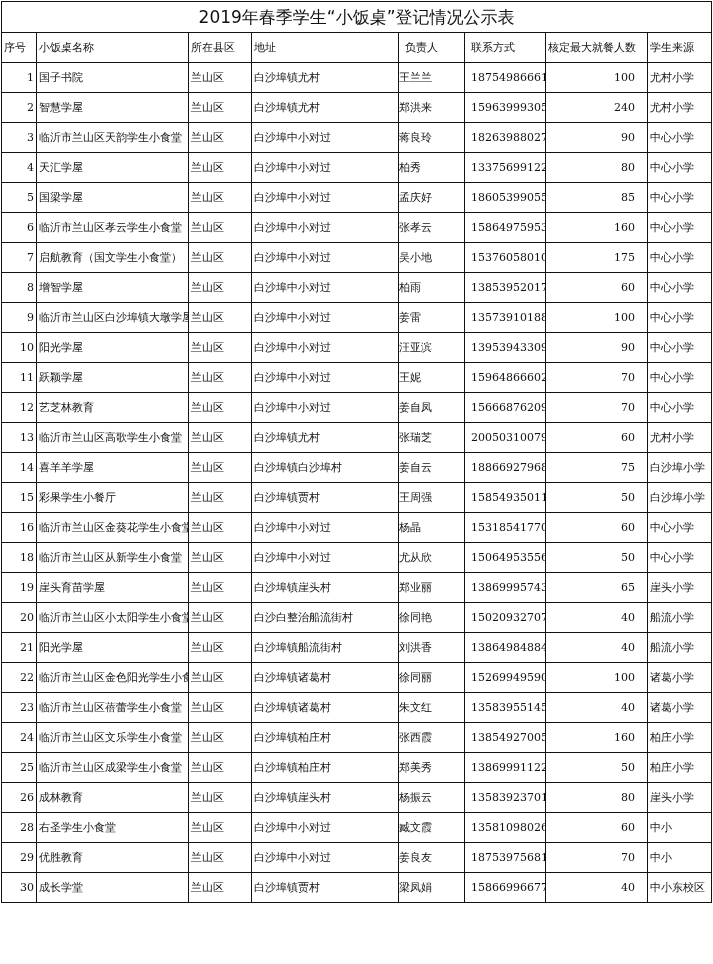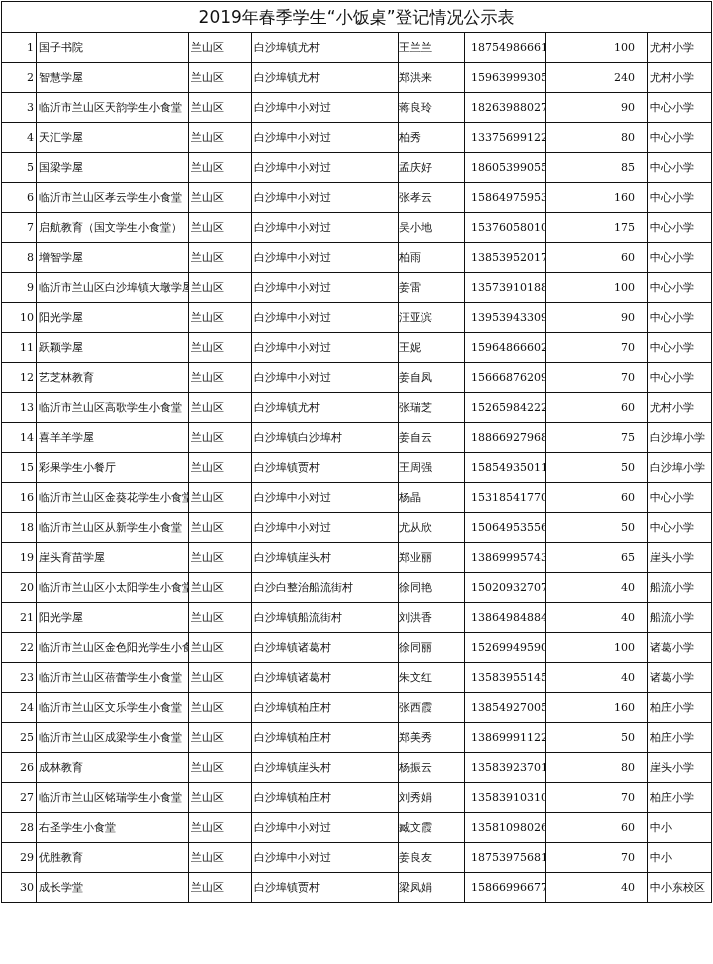--- a/index.html
+++ b/index.html
@@ -28,20 +28,30 @@
         <col class="c-addr">
       <col class="c-person">
         <col class="c-phone">
         <col class="c-cap">
         <col class="c-src">
     </colgroup>
     <thead>
       <tr>
         <td colspan="8" class="title-cell">2019年春季学生“小饭桌”登记情况公示表</td>
       </tr>
+      <tr>
+        <th>序号</th>
+        <th>小饭桌名称</th>
+        <th>所在县区</th>
+        <th>地址</th>
+        <th style="padding-left:6px">负责人</th>
+        <th style="padding-left:6px">联系方式</th>
+        <th>核定最大就餐人数</th>
+        <th>学生来源</th>
+      </tr>
     </thead>
     <tbody id="rows">
   <tr>
     <td class="seq">1</td>
     <td>国子书院</td>
     <td>兰山区</td>
     <td>白沙埠镇尤村</td>
     <td class="person">王兰兰</td>
     <td class="phone">18754986661</td>
     <td class="num">100</td>
@@ -168,21 +178,21 @@
     <td class="num">70</td>
     <td>中心小学</td>
   </tr>
 
   <tr>
     <td class="seq">13</td>
     <td>临沂市兰山区高歌学生小食堂</td>
     <td>兰山区</td>
     <td>白沙埠镇尤村</td>
     <td class="person">张瑞芝</td>
-    <td class="phone">15265984222</td>
+    <td class="phone">20050310079</td>
     <td class="num">60</td>
     <td>尤村小学</td>
   </tr>
 
   <tr>
     <td class="seq">14</td>
     <td>喜羊羊学屋</td>
     <td>兰山区</td>
     <td>白沙埠镇白沙埠村</td>
     <td class="person">姜自云</td>
@@ -306,30 +316,20 @@
     <td class="seq">26</td>
     <td>成林教育</td>
     <td>兰山区</td>
     <td>白沙埠镇崖头村</td>
     <td class="person">杨振云</td>
     <td class="phone">13583923701</td>
     <td class="num">80</td>
     <td>崖头小学</td>
   </tr>
 
-  <tr>
-    <td class="seq">27</td>
-    <td>临沂市兰山区铭瑞学生小食堂</td>
-    <td>兰山区</td>
-    <td>白沙埠镇柏庄村</td>
-    <td class="person">刘秀娟</td>
-    <td class="phone">13583910310</td>
-    <td class="num">70</td>
-    <td>柏庄小学</td>
-  </tr>
 
   <tr>
     <td class="seq">28</td>
     <td>右圣学生小食堂</td>
     <td>兰山区</td>
     <td>白沙埠中小对过</td>
     <td class="person">臧文霞</td>
     <td class="phone">13581098026</td>
     <td class="num">60</td>
     <td>中小</td>

